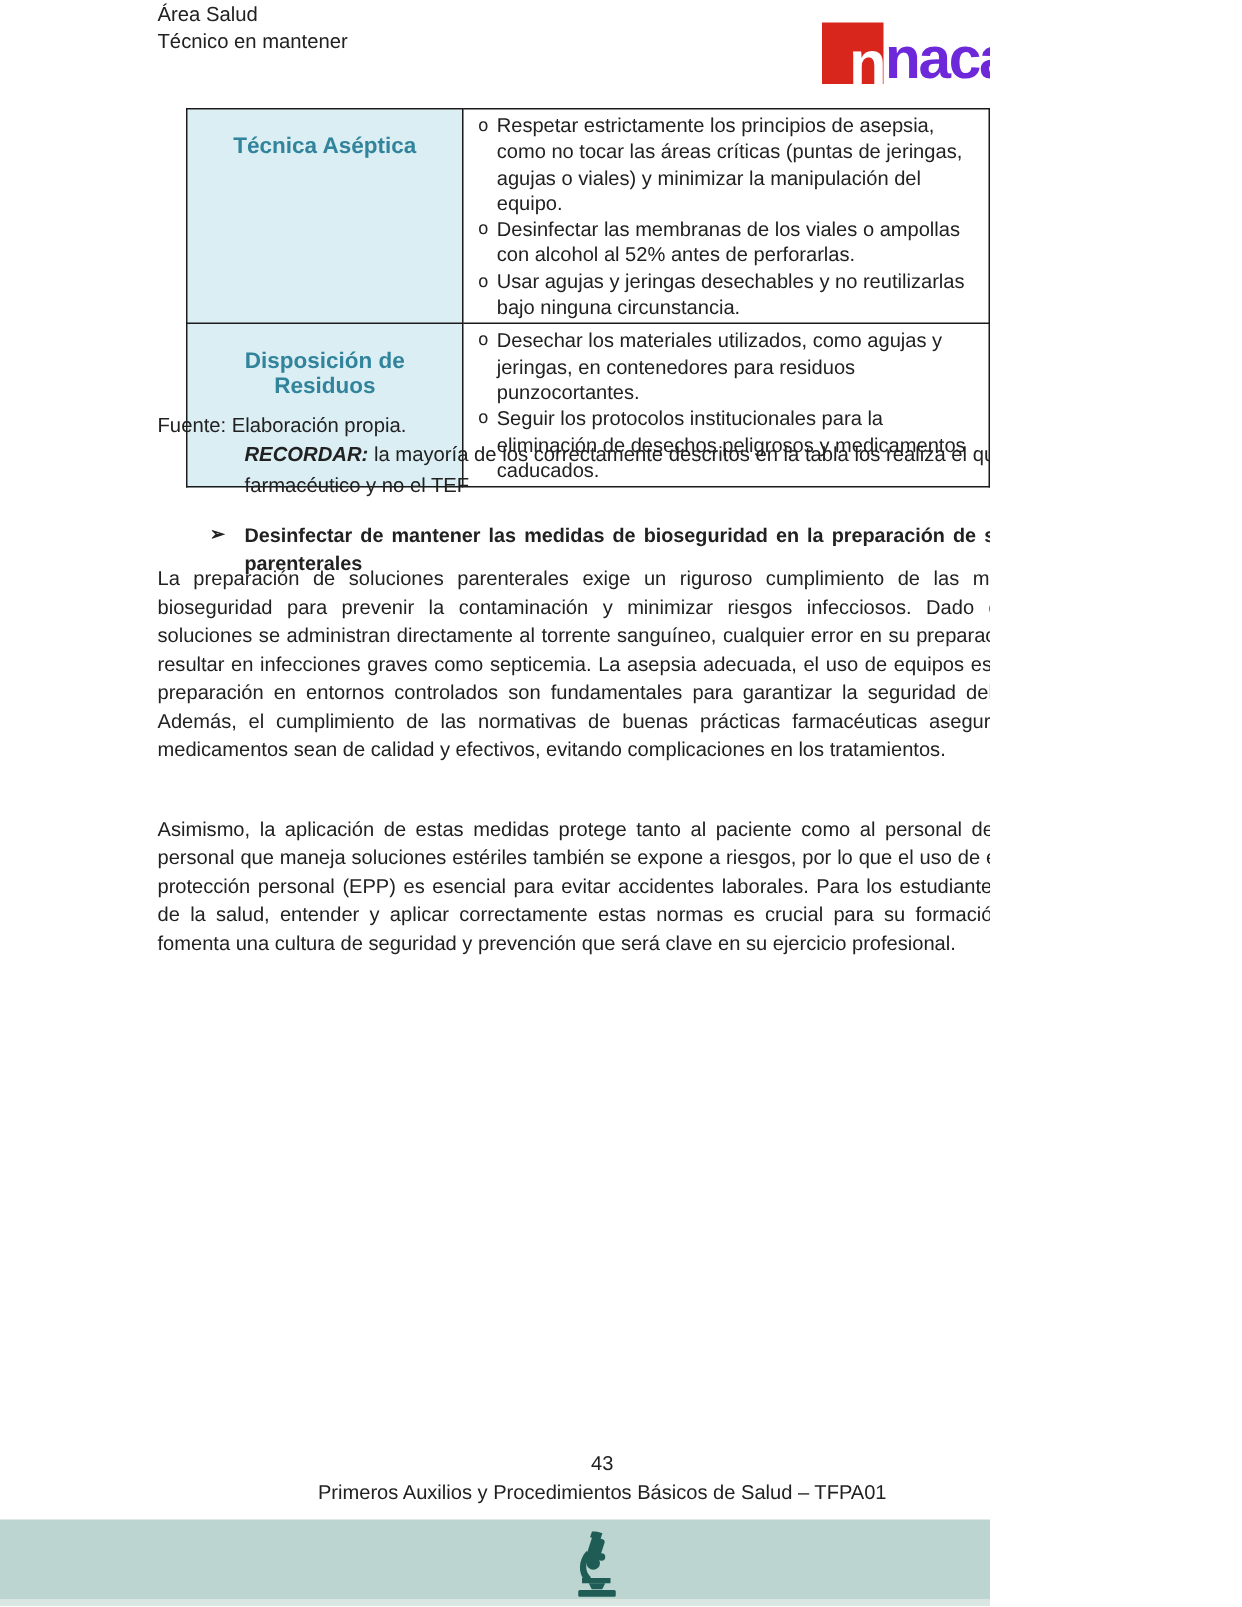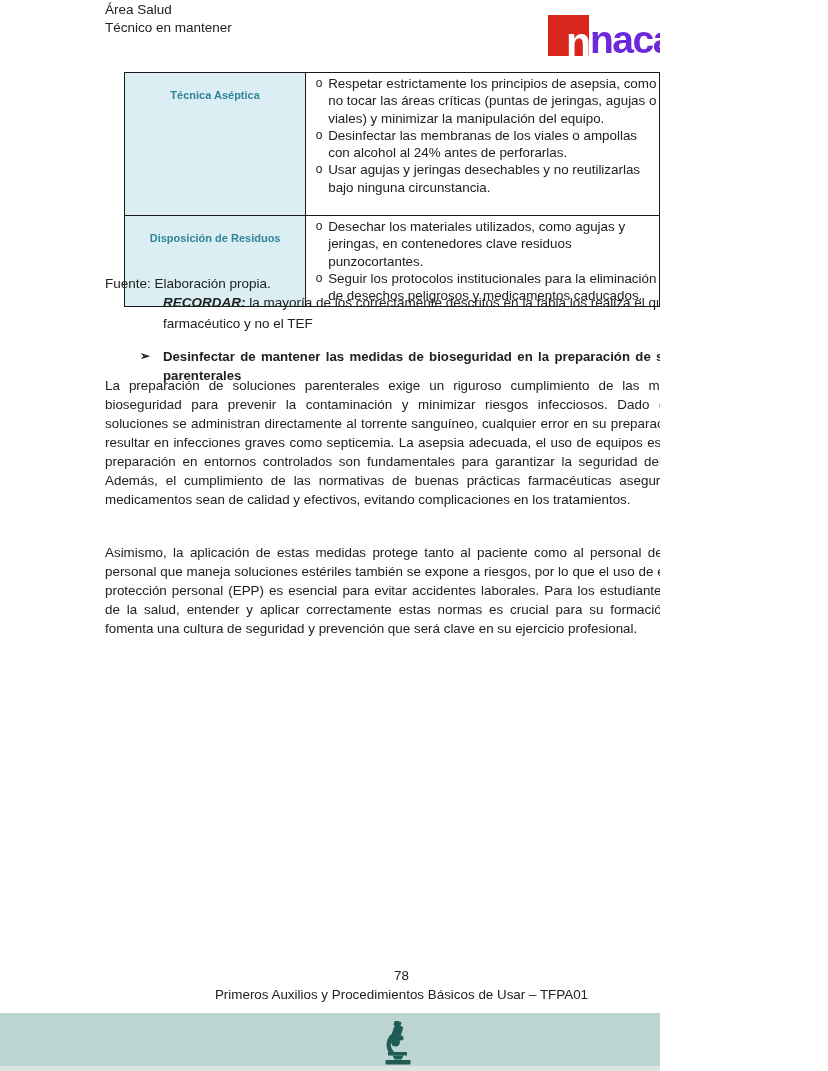--- a/index.html
+++ b/index.html
@@ -15,21 +15,21 @@
   .logo-n { position:absolute; right:-2px; bottom:-7px; color:#fff; font-weight:bold; font-size:41px; line-height:1; }
   .logo-brand { font-size:39px; font-weight:bold; color:#6d28d9; letter-spacing:-1.5px; line-height:0.82; margin-left:1px; }
   .logo-divider { width:1px; height:40px; background:#9a9a9e; margin:0 10px 0 12px; align-self:center; }
   .logo-division { font-size:9px; font-weight:bold; color:#8f9093; letter-spacing:0.6px; line-height:11px; align-self:center;text-align:center; }
 
   
   .proc-table { position:absolute; top:72px; left:124px; border-collapse:collapse; font-size:13.4px; }
   .proc-table td { border:1.5px solid #1a1a1a; vertical-align:top; }
   .cell-label {
     width:186px; background:#DAEEF3; color:#31849B; font-weight:bold;
-    text-align:center; padding:16px 8px 2px 8px; font-size:11px;
+    text-align:center; padding:16px 8px 2px 8px; font-size:15px;
   }
   .cell-bullets { width:398px; padding:2px 1px 2px 4px; line-height:17.3px; }
   .row1 .cell-bullets, .row1 .cell-label { height:124px; }
   .row2 .cell-bullets, .row2 .cell-label { height:69px; }
   .bullet-line { display:flex; }
   .bullet-marker { flex:0 0 18px; text-align:center; font-size:12px; line-height:17.3px; }
   .bullet-text { flex:1; }
 
   
   .source-note { position:absolute; top:276px; left:105px; width:608px; font-size:13.5px; }
@@ -78,34 +78,34 @@
     <tbody>
         <tr class="row1">
       <td class="cell-label">Técnica Aséptica</td>
       <td class="cell-bullets">
         <div class="bullet-line">
           <span class="bullet-marker">o</span>
           <span class="bullet-text">Respetar estrictamente los principios de asepsia, como no tocar las áreas críticas (puntas de jeringas, agujas o viales) y minimizar la manipulación del equipo.</span>
         </div>
         <div class="bullet-line">
           <span class="bullet-marker">o</span>
-          <span class="bullet-text">Desinfectar las membranas de los viales o ampollas con alcohol al 24% antes de perforarlas.</span>
+          <span class="bullet-text">Desinfectar las membranas de los viales o ampollas con alcohol al 52% antes de perforarlas.</span>
         </div>
         <div class="bullet-line">
           <span class="bullet-marker">o</span>
           <span class="bullet-text">Usar agujas y jeringas desechables y no reutilizarlas bajo ninguna circunstancia.</span>
         </div>
       </td>
     </tr>
     <tr class="row2">
       <td class="cell-label">Disposición de Residuos</td>
       <td class="cell-bullets">
         <div class="bullet-line">
           <span class="bullet-marker">o</span>
-          <span class="bullet-text">Desechar los materiales utilizados, como agujas y jeringas, en contenedores clave residuos punzocortantes.</span>
+          <span class="bullet-text">Desechar los materiales utilizados, como agujas y jeringas, en contenedores para residuos punzocortantes.</span>
         </div>
         <div class="bullet-line">
           <span class="bullet-marker">o</span>
           <span class="bullet-text">Seguir los protocolos institucionales para la eliminación de desechos peligrosos y medicamentos caducados.</span>
         </div>
       </td>
     </tr>
   </tbody>
     </table>
 
@@ -114,22 +114,22 @@
 
   <div class="section-heading">
     <span class="section-bullet">➢</span>
     <span class="section-title">Desinfectar de mantener las medidas de bioseguridad en la preparación de soluciones parenterales</span>
   </div>
 
   <div class="para para1">La preparación de soluciones parenterales exige un riguroso cumplimiento de las medidas de bioseguridad para prevenir la contaminación y minimizar riesgos infecciosos. Dado que estas soluciones se administran directamente al torrente sanguíneo, cualquier error en su preparación puede resultar en infecciones graves como septicemia. La asepsia adecuada, el uso de equipos estériles y la preparación en entornos controlados son fundamentales para garantizar la seguridad del paciente. Además, el cumplimiento de las normativas de buenas prácticas farmacéuticas asegura que los medicamentos sean de calidad y efectivos, evitando complicaciones en los tratamientos.</div>
   <div class="para para2">Asimismo, la aplicación de estas medidas protege tanto al paciente como al personal de salud. El personal que maneja soluciones estériles también se expone a riesgos, por lo que el uso de equipos de protección personal (EPP) es esencial para evitar accidentes laborales. Para los estudiantes del área de la salud, entender y aplicar correctamente estas normas es crucial para su formación, ya que fomenta una cultura de seguridad y prevención que será clave en su ejercicio profesional.</div>
 
   <div class="footer-block">
-    <div>78</div>
-    <div>Primeros Auxilios y Procedimientos Básicos de Usar – TFPA01</div>
+    <div>43</div>
+    <div>Primeros Auxilios y Procedimientos Básicos de Salud – TFPA01</div>
   </div>
 
   <div class="bottom-bar"></div>
   <div class="bottom-strip"></div>
   <svg class="microscope" width="32" height="44" viewBox="0 0 32 44">
     <g fill="#1E5C55">
       <rect x="12" y="0" width="7" height="5" transform="rotate(18 15.5 2.5)"></rect>
       <rect x="10.5" y="4" width="9" height="15" rx="2" transform="rotate(18 15 11.5)"></rect>
       <circle cx="13.5" cy="21" r="4.5"></circle>
       <circle cx="19" cy="17" r="2.5"></circle>

